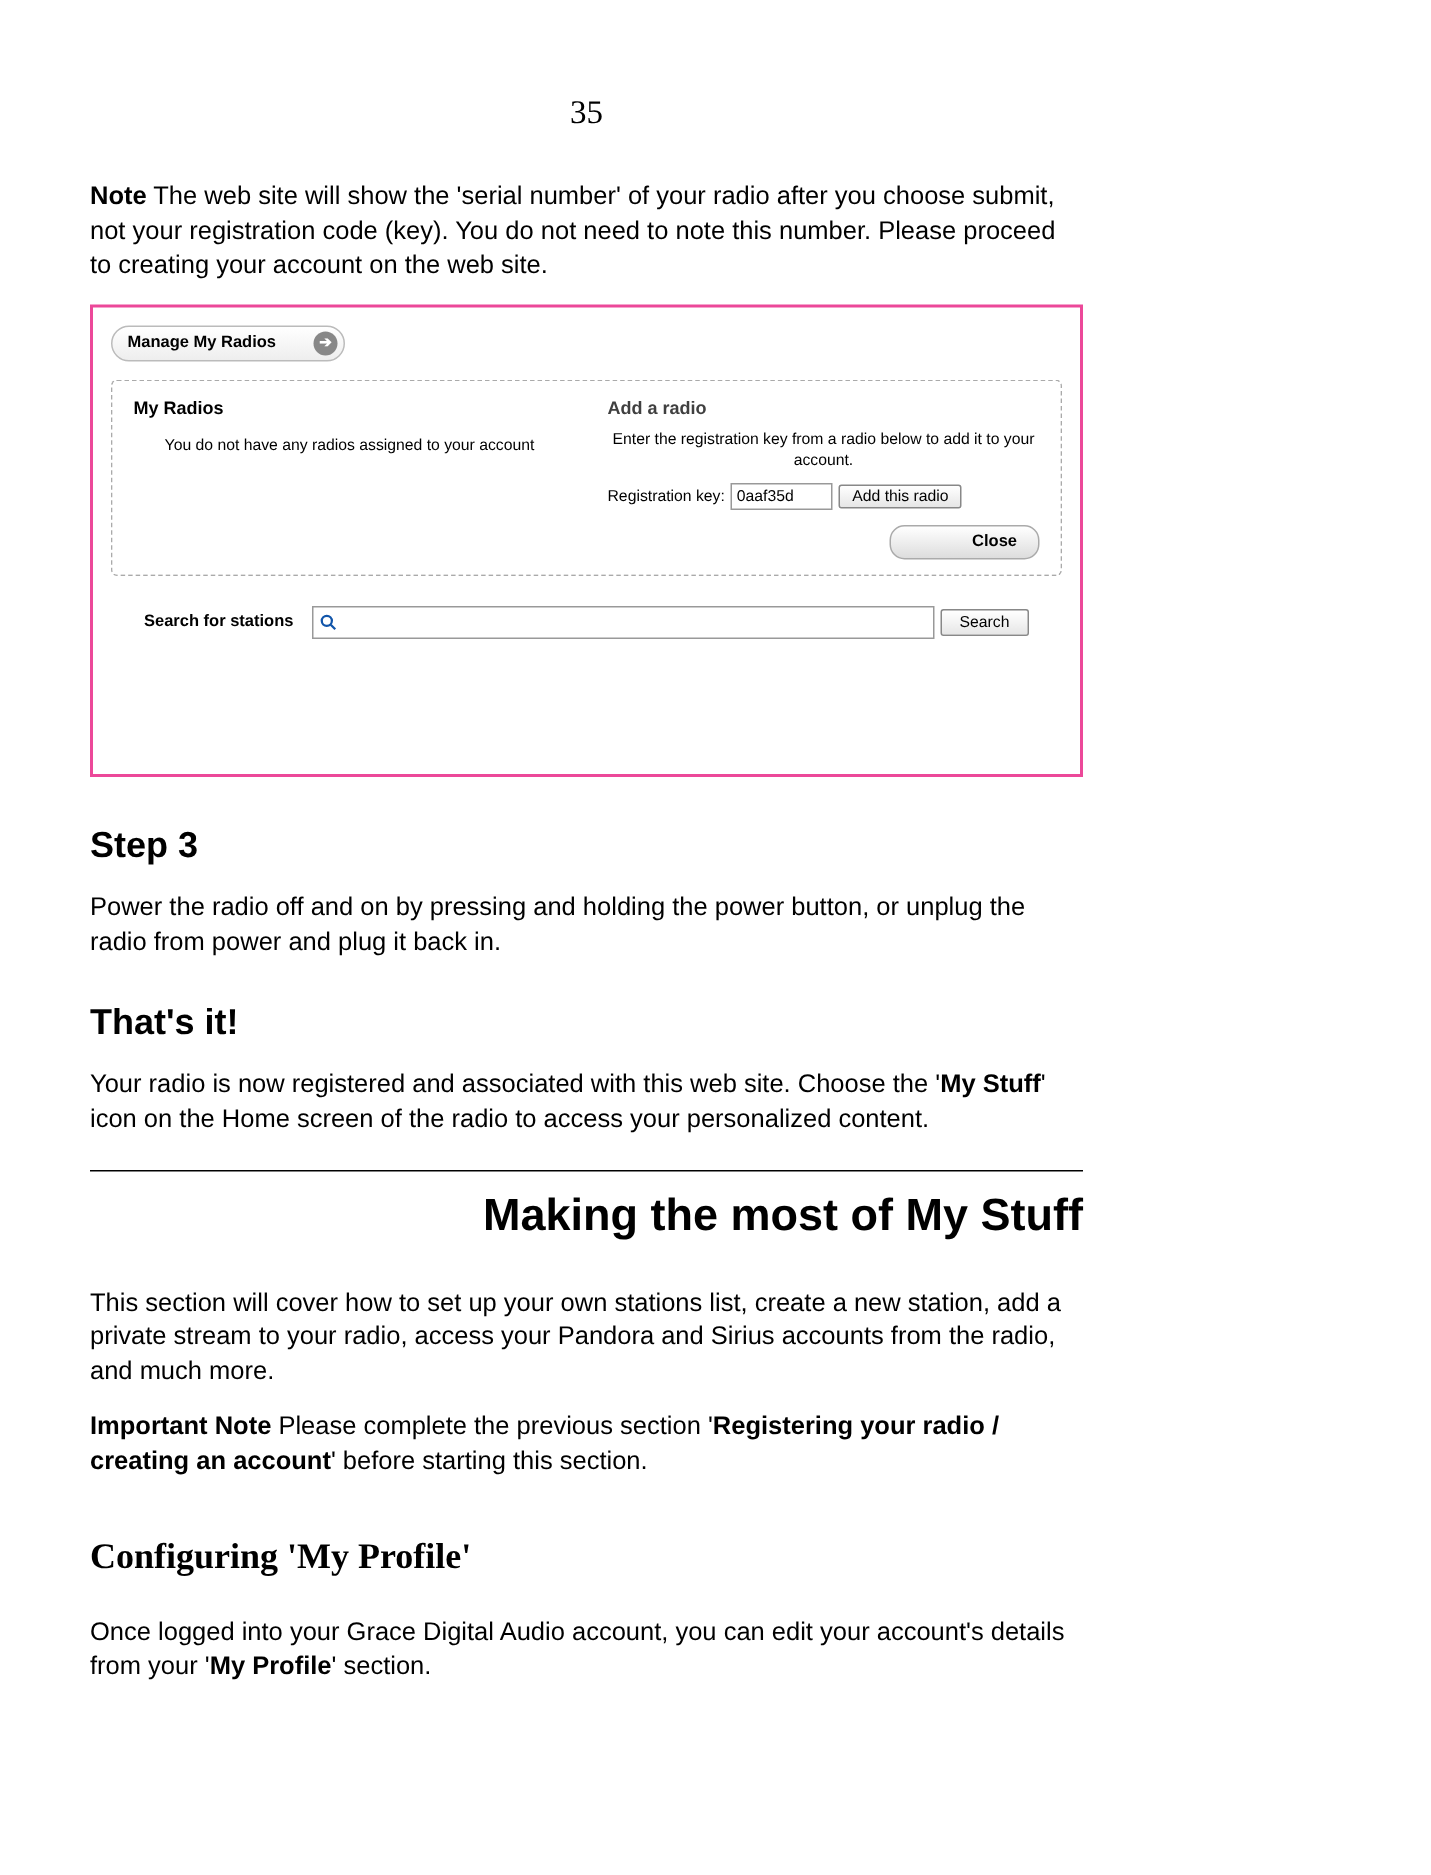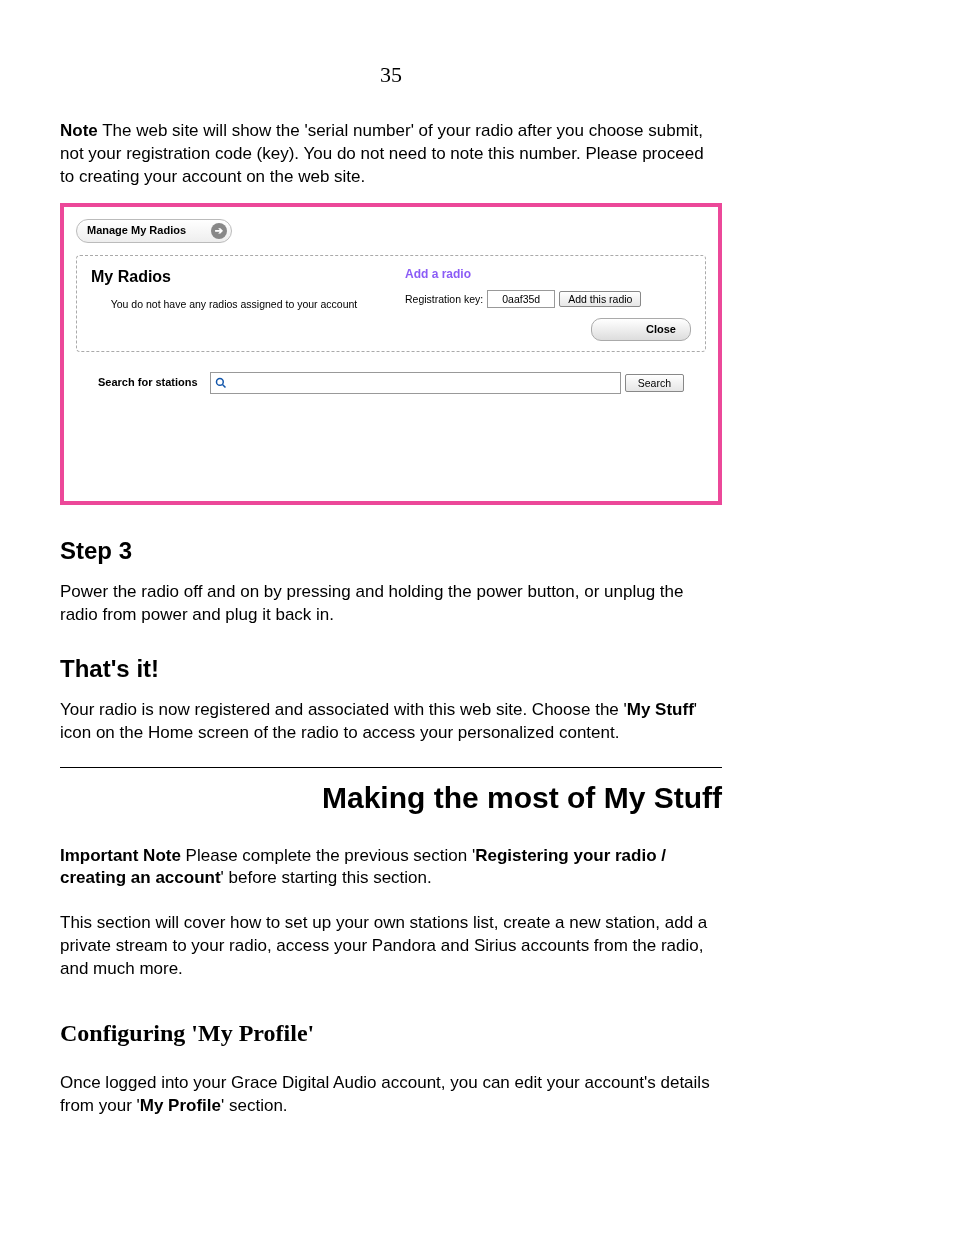--- a/index.html
+++ b/index.html
@@ -20,22 +20,22 @@
   }
   .page-num {
     text-align: center;
     font-family: "Times New Roman", Times, serif;
     font-size: 22px;
     margin-bottom: 30px;
   }
   .para { margin: 0 0 14px 0; }
   .bold { font-weight: bold; }
   .screenshot-box {
-    border: 4px solid #ec4899;
-    padding: 12px 12px 22px 12px;
+    border: 2px solid #ec4899;
+    padding: 12px 12px 39px 12px;
     margin: 14px 0 30px 0;
     height: 260px;
     box-sizing: content-box;
     position: relative;
     font-size: 11px;
   }
   .pill {
     display: inline-flex;
     align-items: center;
     justify-content: space-between;
@@ -61,31 +61,30 @@
   .dashed-panel {
     border: 1px dashed #aaa;
     border-radius: 4px;
     margin-top: 12px;
     padding: 10px 14px 10px 14px;
     display: flex;
     gap: 28px;
     position: relative;
   }
   .col { flex: 1; }
-  .panel-title { font-weight: bold; font-size: 16px; margin-bottom: 10px; }
-  .add-title { font-weight: bold; color: #8b5cf6; font-size: 12px; margin-bottom: 6px; }
+  .panel-title { font-weight: bold; font-size: 12px; margin-bottom: 10px; }
+  .add-title { font-weight: bold; color: #404040; font-size: 12px; margin-bottom: 6px; }
   .tiny { font-size: 10.5px; text-align: center; }
   .form-row { margin-top: 8px; display: flex; align-items: center; gap: 4px; }
   .ui-input {
     border: 1px solid #999;
     height: 16px;
     font-size: 10.5px;
     padding: 0 3px;
     background: #fff;
-    text-align: center;
   }
   .ui-btn {
     border: 1px solid #888;
     background: linear-gradient(#fff,#e6e6e6);
     font-size: 10.5px;
     padding: 1px 8px;
     border-radius: 2px;
   }
   .close-row { text-align: right; margin-top: 10px; }
   .close-btn {
@@ -159,20 +158,21 @@
       <span class="go">➔</span>
     </span>
 
     <div class="dashed-panel">
       <div class="col">
         <div class="panel-title">My Radios</div>
         <div class="tiny">You do not have any radios assigned to your account</div>
       </div>
       <div class="col">
         <div class="add-title">Add a radio</div>
+        <div class="tiny">Enter the registration key from a radio below to add it to your account.</div>
         <div class="form-row">
           <span class="tiny">Registration key:</span>
           <input class="ui-input" style="width: 60px;" value="0aaf35d">
           <button class="ui-btn">Add this radio</button>
         </div>
         <div class="close-row">
           <span class="close-btn">Close</span>
         </div>
       </div>
     </div>
@@ -194,25 +194,25 @@
 
   <h2 class="step">That's it!</h2>
   <p class="para">
     <span>Your radio is now registered and associated with this web site.  Choose the '</span><span class="bold">My Stuff</span><span>' icon on the Home screen of the radio to access your personalized content.</span>
   </p>
 
   <hr class="sep">
 
   <h1 class="section">Making the most of My Stuff</h1>
 
+  <p class="para" style="margin-top:22px">This section will cover how to set up your own stations list, create a new station, add a private stream to your radio, access your Pandora and Sirius accounts from the radio, and much more.</p>
+
   <p class="para">
     <span class="bold">Important Note</span><span>   Please complete the previous section '</span><span class="bold">Registering your radio / creating an account</span><span>' before starting this section.</span>
   </p>
 
-  <p class="para" style="margin-top:22px">This section will cover how to set up your own stations list, create a new station, add a private stream to your radio, access your Pandora and Sirius accounts from the radio, and much more.</p>
-
   <h2 class="serif">Configuring 'My Profile'</h2>
 
   <p class="para">
     <span>Once logged into your Grace Digital Audio account, you can edit your account's details from your '</span><span class="bold">My Profile</span><span>' section.</span>
   </p>
 
 </div>
 
 </body></html>

